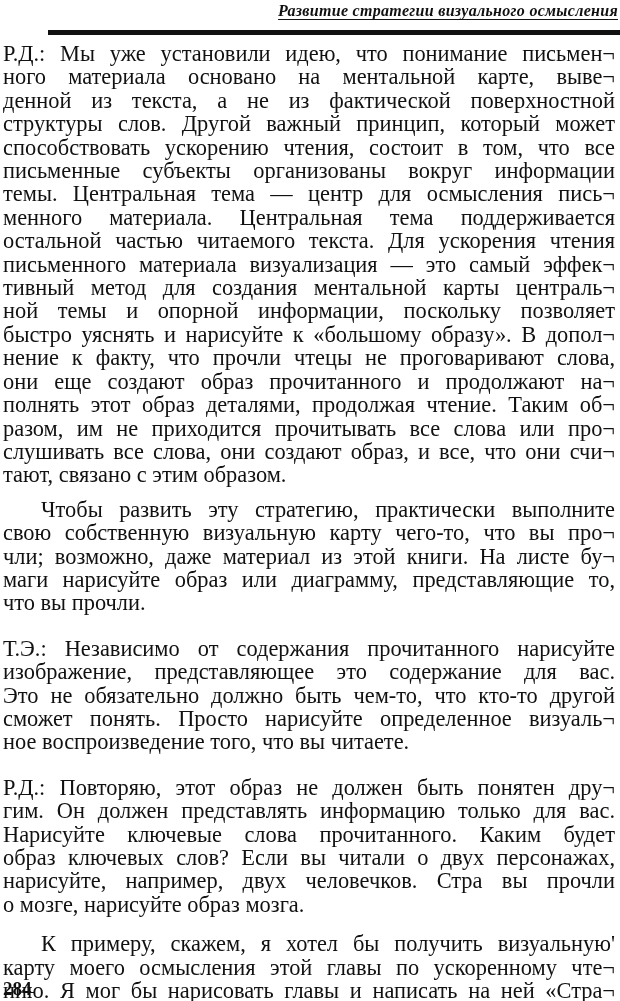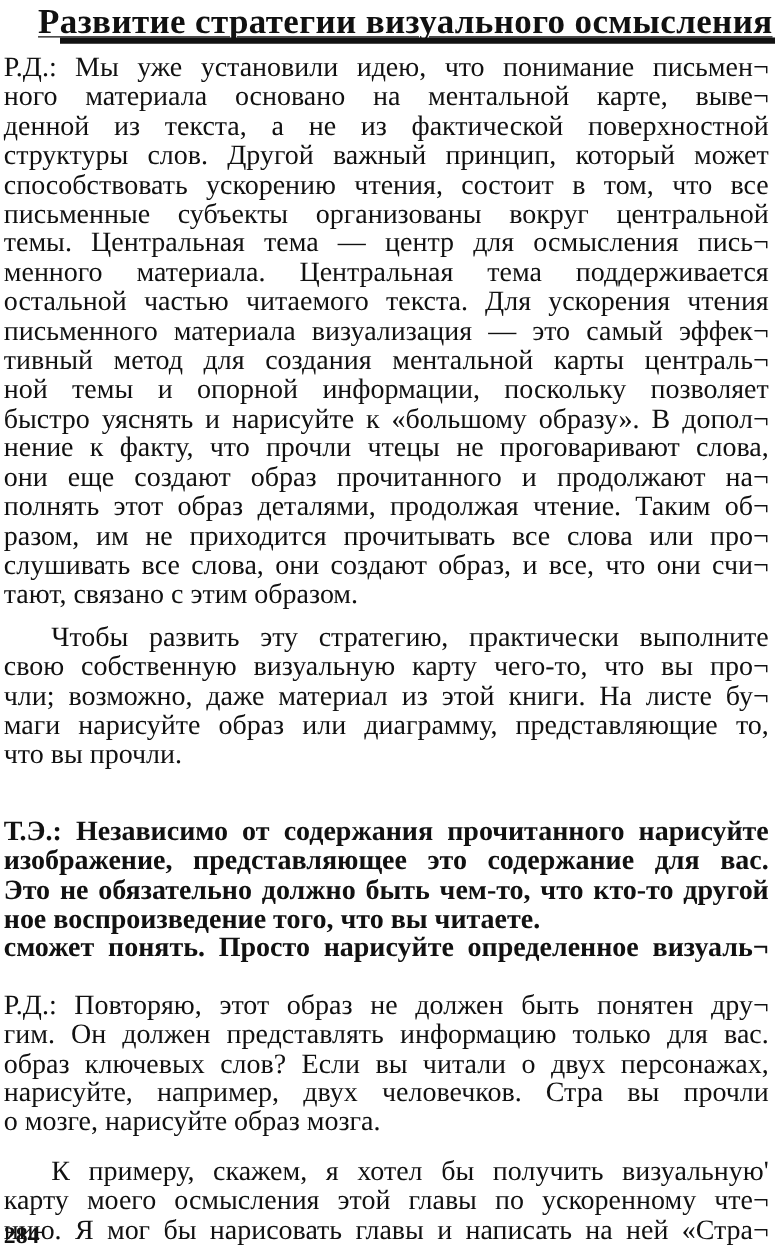--- a/index.html
+++ b/index.html
@@ -6,21 +6,21 @@
   body {
     width: 620px; height: 1001px; overflow: hidden; position: relative;
     font-family: "Liberation Serif", "DejaVu Serif", serif;
     color: #111111;
   }
   .running-head {
     position: absolute; left: 48px; top: 0px; width: 572px; height: 34px;
   }
   .running-head-title {
     position: absolute; right: 2px; top: 2px;
-    font-weight: bold; font-size: 28px;
+    font-style: italic; font-weight: bold; font-size: 16px;
     letter-spacing: 0.3px; white-space: nowrap;
     text-decoration: underline; text-underline-offset: 3px; text-decoration-thickness: 1px;
   }
   .running-head-rule {
     position: absolute; left: 0; right: 0; top: 30px; height: 5px; background: #111;
   }
   .page-body {
     position: absolute; left: 3px; top: 42px; width: 612px;
     font-size: 22.4px; line-height: 23.4px;
   }
@@ -41,21 +41,21 @@
   <div class="running-head-rule"></div>
 </header>
 
 <main class="page-body">
   <div class="para">
     <span class="line">Р.Д.: Мы уже установили идею, что понимание письмен¬</span>
     <span class="line">ного материала основано на ментальной карте, выве¬</span>
     <span class="line">денной из текста, а не из фактической поверхностной</span>
     <span class="line">структуры слов. Другой важный принцип, который может</span>
     <span class="line">способствовать ускорению чтения, состоит в том, что все</span>
-    <span class="line">письменные субъекты организованы вокруг центральной</span>
+    <span class="line">письменные субъекты организованы вокруг информации</span>
     <span class="line">темы. Центральная тема — центр для осмысления пись¬</span>
     <span class="line">менного материала. Центральная тема поддерживается</span>
     <span class="line">остальной частью читаемого текста. Для ускорения чтения</span>
     <span class="line">письменного материала визуализация — это самый эффек¬</span>
     <span class="line">тивный метод для создания ментальной карты централь¬</span>
     <span class="line">ной темы и опорной информации, поскольку позволяет</span>
     <span class="line">быстро уяснять и нарисуйте к «большому образу». В допол¬</span>
     <span class="line">нение к факту, что прочли чтецы не проговаривают слова,</span>
     <span class="line">они еще создают образ прочитанного и продолжают на¬</span>
     <span class="line">полнять этот образ деталями, продолжая чтение. Таким об¬</span>
@@ -65,31 +65,32 @@
   </div>
 
   <div class="para gap">
     <span class="line" style="padding-left:38px;">Чтобы развить эту стратегию, практически выполните</span>
     <span class="line">свою собственную визуальную карту чего-то, что вы про¬</span>
     <span class="line">чли; возможно, даже материал из этой книги. На листе бу¬</span>
     <span class="line">маги нарисуйте образ или диаграмму, представляющие то,</span>
     <span class="line last">что вы прочли.</span>
   </div>
 
-  <div class="para gap" style="margin-top:38px;font-weight:bold;">
+  <div class="para gap" style="margin-top:22px;">
     <span class="line">Т.Э.: Независимо от содержания прочитанного нарисуйте</span>
     <span class="line">изображение, представляющее это содержание для вас.</span>
     <span class="line">Это не обязательно должно быть чем-то, что кто-то другой</span>
+    <span class="line">сможет понять. Просто нарисуйте определенное визуаль¬</span>
     <span class="line last">ное воспроизведение того, что вы читаете.</span>
-    <span class="line">сможет понять. Просто нарисуйте определенное визуаль¬</span>
   </div>
 
   <div class="para gap" style="margin-top:22px;">
     <span class="line">Р.Д.: Повторяю, этот образ не должен быть понятен дру¬</span>
     <span class="line">гим. Он должен представлять информацию только для вас.</span>
+    <span class="line">Нарисуйте ключевые слова прочитанного. Каким будет</span>
     <span class="line">образ ключевых слов? Если вы читали о двух персонажах,</span>
     <span class="line">нарисуйте, например, двух человечков. Стра вы прочли</span>
     <span class="line last">о мозге, нарисуйте образ мозга.</span>
   </div>
 
   <div class="para">
     <span class="line" style="padding-left:38px;margin-top:16px;">К примеру, скажем, я хотел бы получить визуальную'</span>
     <span class="line">карту моего осмысления этой главы по ускоренному чте¬</span>
     <span class="line">нию. Я мог бы нарисовать главы и написать на ней «Стра¬</span>
     <span class="line">тегии скоростного чтения», а в центре — слова «определе¬</span>

